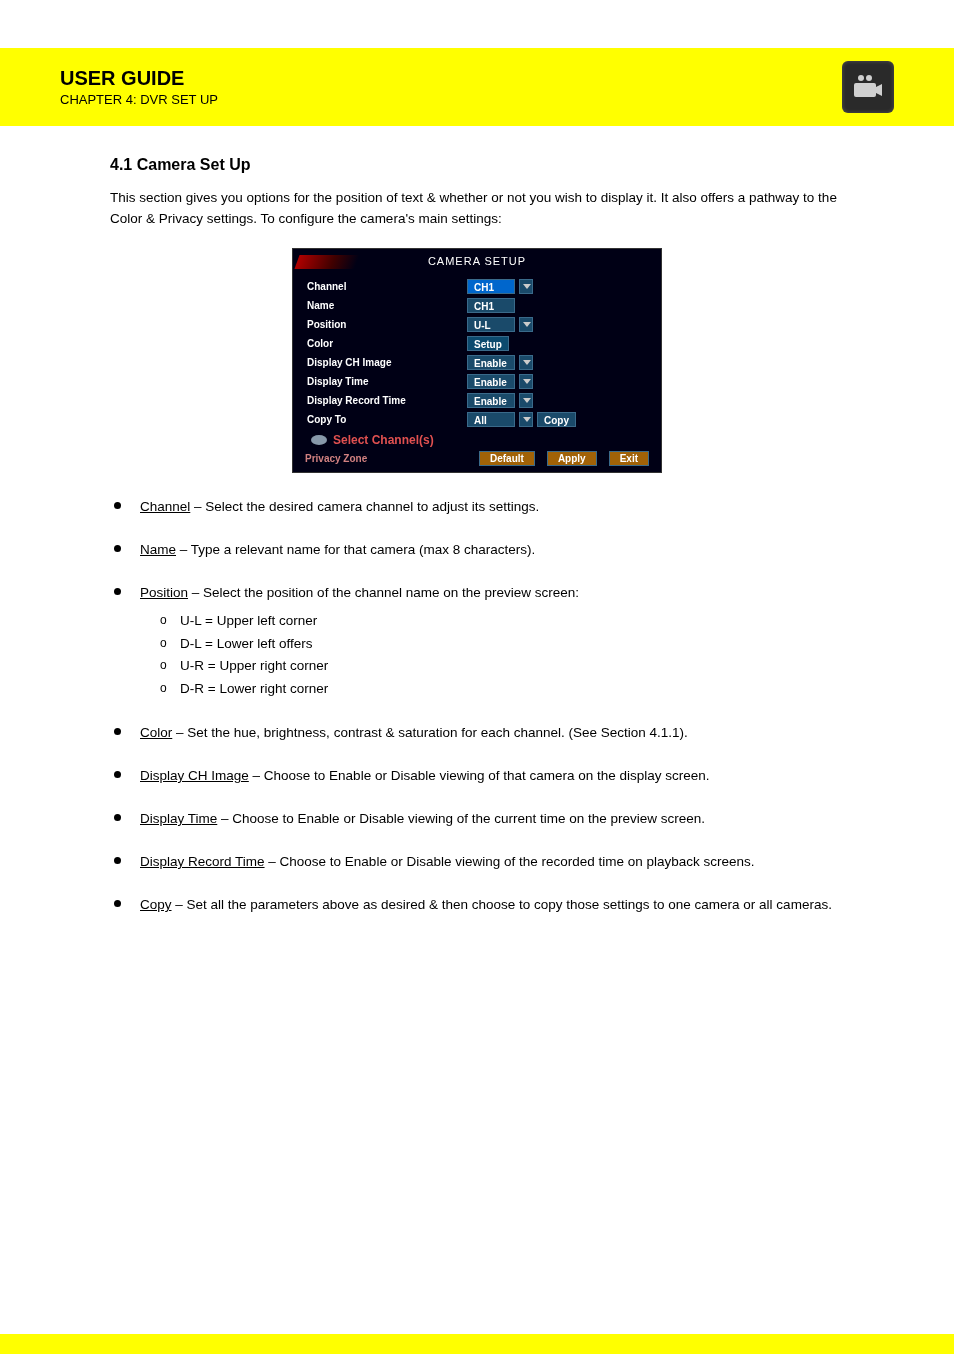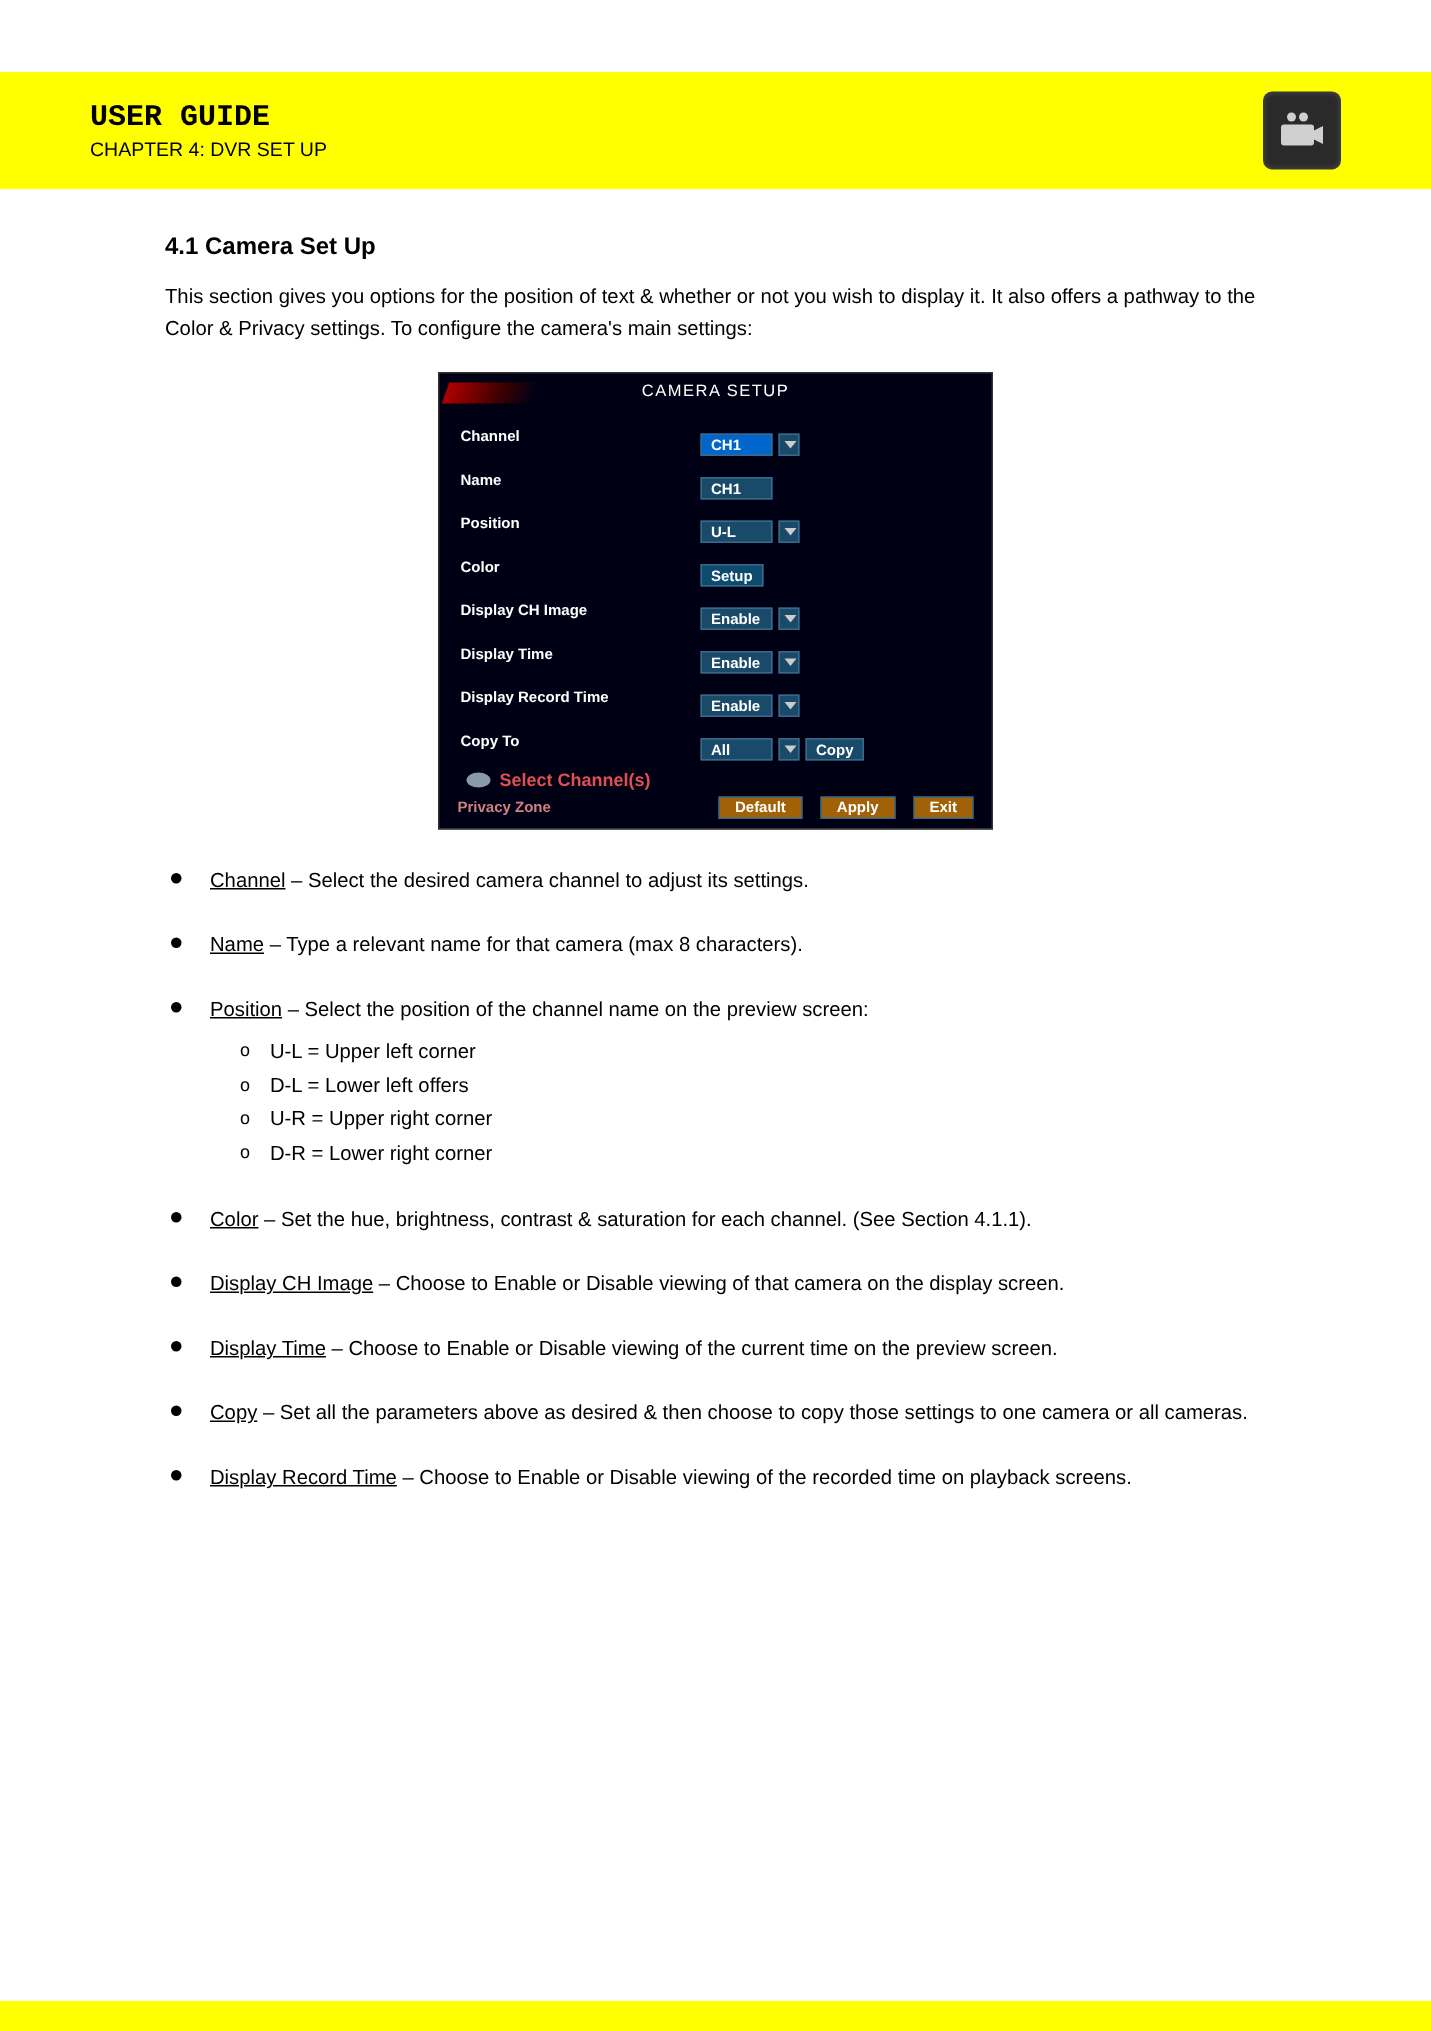--- a/index.html
+++ b/index.html
@@ -25,21 +25,20 @@
     display: flex;
     justify-content: space-between;
     align-items: center;
   }
   .top-bar-left {
     flex: 1;
   }
   .top-bar-title {
     font-size: 20px;
     font-weight: bold;
-    font-family: Liberation Mono, monospace;
   }
   .top-bar-sub {
     font-size: 13px;
     margin-top: 2px;
   }
   .cam-icon-box {
     width: 52px;
     height: 52px;
     background: #2a2a2a;
     border-radius: 6px;
@@ -97,21 +96,20 @@
   .ss-label {
     color: #fff;
     font-size: 10px;
     font-weight: bold;
     width: 160px;
   }
   .ss-field {
     display: flex;
     align-items: center;
     gap: 4px;
-    margin-top: 10px;
   }
   .ss-box {
     background: #1a4a6a;
     color: #fff;
     font-size: 10px;
     font-weight: bold;
     padding: 1px 6px;
     min-width: 48px;
     height: 15px;
     line-height: 13px;
@@ -338,22 +336,22 @@
         <li><span class="item-label">Name</span><span class="item-sep"> – </span><span>Type a relevant name for that camera (max 8 characters).</span></li>
         <li><span class="item-label">Position</span><span class="item-sep"> – </span><span>Select the position of the channel name on the preview screen:</span><ul class="sublist">
             <li>U-L = Upper left corner</li>
             <li>D-L = Lower left offers</li>
             <li>U-R = Upper right corner</li>
             <li>D-R = Lower right corner</li>
           </ul></li>
         <li><span class="item-label">Color</span><span class="item-sep"> – </span><span>Set the hue, brightness, contrast &amp; saturation for each channel. (See Section 4.1.1).</span></li>
         <li><span class="item-label">Display CH Image</span><span class="item-sep"> – </span><span>Choose to Enable or Disable viewing of that camera on the display screen.</span></li>
         <li><span class="item-label">Display Time</span><span class="item-sep"> – </span><span>Choose to Enable or Disable viewing of the current time on the preview screen.</span></li>
+        <li><span class="item-label">Display Record Time</span><span class="item-sep"> – </span><span>Choose to Enable or Disable viewing of the recorded time on playback screens.</span></li>
         <li><span class="item-label">Copy</span><span class="item-sep"> – </span><span>Set all the parameters above as desired &amp; then choose to copy those settings to one camera or all cameras.</span></li>
-        <li><span class="item-label">Display Record Time</span><span class="item-sep"> – </span><span>Choose to Enable or Disable viewing of the recorded time on playback screens.</span></li>
       </ul>
   </div>
 
   <div class="bottom-bar">
     
     
     
   </div>
 
 </div>

